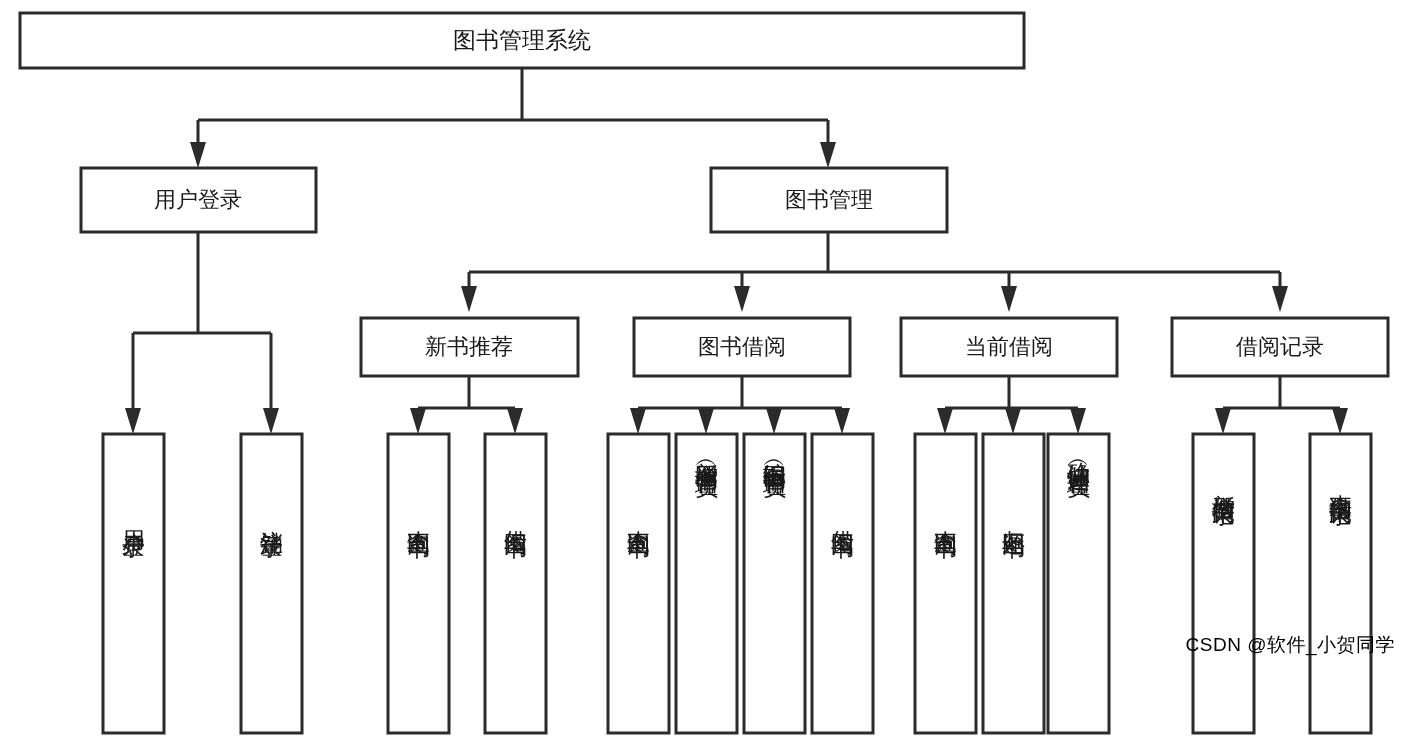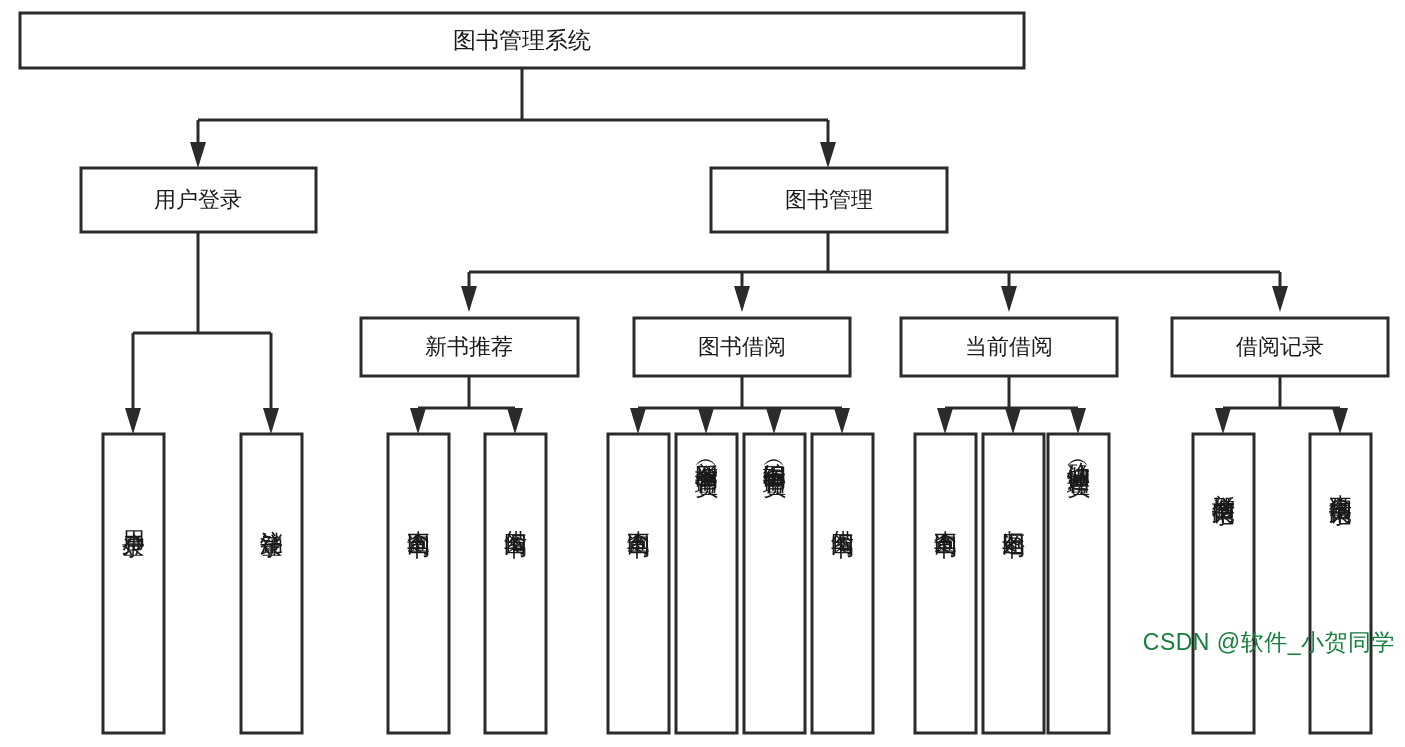--- a/index.html
+++ b/index.html
@@ -69,22 +69,22 @@
     line-height: 1;
     color: #1a1a1a;
     letter-spacing: 2px;
     white-space: nowrap;
   }
   .watermark {
     position: absolute;
     right: 10px;
     bottom: 8px;
     font-family: "Liberation Sans", "DejaVu Sans", sans-serif;
-    font-size: 23px;
-    color: #15803d;
+    font-size: 19px;
+    color: #000000;
     letter-spacing: 0.5px;
     white-space: nowrap;
   }
 </style>
 </head>
 <body>
 
 <div id="diagram-root">
 
   <svg class="flow" viewBox="0 0 1405 747">

